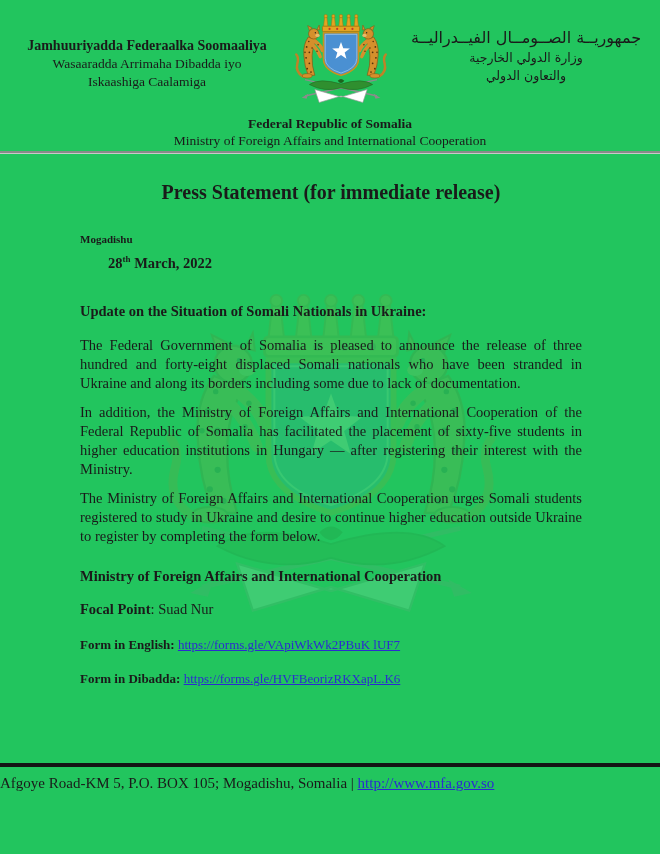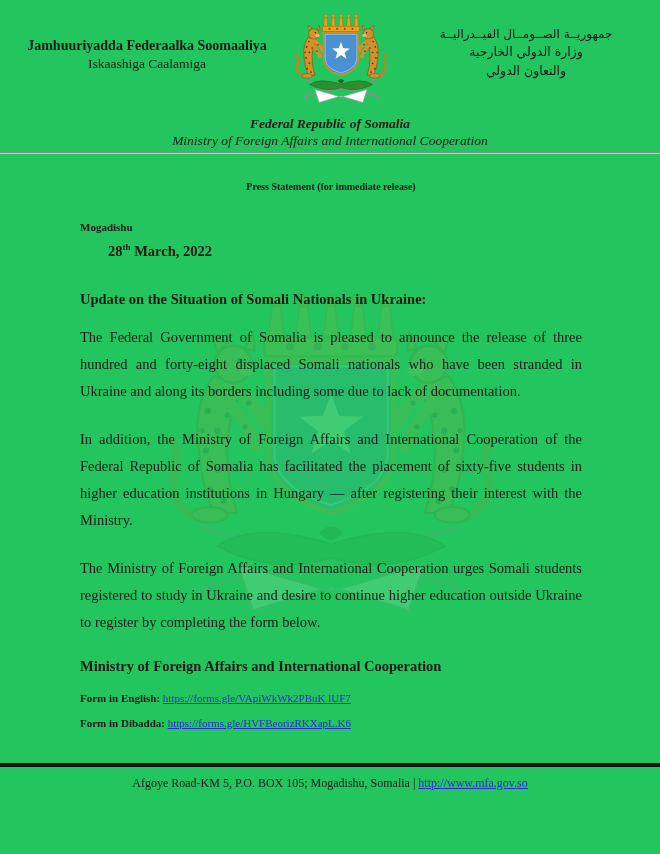--- a/index.html
+++ b/index.html
@@ -19,58 +19,58 @@
     text-align:center; font-size:13.5px; line-height:18px;
   }
   .lh-left .l1 { font-weight:bold; font-size:14px; }
   .lh-emblem { position:absolute; left:281px; top:10px; width:120px; height:100px; }
   .lh-right {
     position:absolute; right:8px; top:26px; width:252px;
     direction:rtl; text-align:center;
     font-family:"DejaVu Sans", sans-serif;
     line-height:1.45;
   }
-  .lh-right .ar1 { font-size:12px; letter-spacing:0; }
+  .lh-right .ar1 { font-size:16px; letter-spacing:0; }
   .lh-right .ar2 { font-size:12.5px; }
   .lh-center {
     position:absolute; left:0; right:0; top:115px; text-align:center;
-    font-size:13.5px; line-height:17px;font-style:italic;
+    font-size:13.5px; line-height:17px;
   }
   .lh-center .l1 { font-weight:bold; }
   .rule-gray {
     position:absolute; left:0; right:0; top:151px; height:3px;
     background:#8a8a8a; border-bottom:1px solid #c9c9c9;
   }
   
   .body {
     position:relative; z-index:2;
     padding:0 78px 0 80px;
   }
-  .stmt-title { margin-top:25px; text-align:center; font-weight:bold; font-size:10px; }
+  .stmt-title { margin-top:25px; text-align:center; font-weight:bold; font-size:20px; }
   .place { margin-top:26px; font-weight:bold; font-size:11px; line-height:19.5px; }
   .dateline { font-weight:bold; font-size:14.5px; line-height:19.5px;margin-left:28px; }
   .dateline sup { font-size:9px; }
   .heading { margin-top:29px; font-weight:bold; font-size:14.5px; line-height:19.5px; }
   .para {
-    margin-top:15px; font-size:14.5px; line-height:27px;
+    margin-top:15px; font-size:14.5px; line-height:19px;
     text-align:justify;
   }
-  .para + .para { margin-top:21px; }
+  .para + .para { margin-top:10px; }
   .subheading { margin-top:21px; font-weight:bold; font-size:14.5px; line-height:19.5px; }
   .contact { margin-top:13px; font-size:14.5px; line-height:19.5px; }
   .contact-line .lbl { font-weight:bold; }
-  .form-line { font-size:11px; line-height:16px; margin-top:9px; }
+  .form-line { font-size:13px; line-height:16px; margin-top:18px; }
   .form-line .lbl { font-weight:bold; }
   .link-blue { color:#2b2bd0; text-decoration:underline; cursor:pointer; }
   .link-dark { color:#1a1a1a; text-decoration:underline; cursor:pointer; }
   
   .rule-black { position:absolute; left:0; right:0; top:763px; height:4px; background:#141414; z-index:2; }
   .footer {
     position:absolute; left:0; right:0; top:774px; z-index:2;
-    text-align:center; font-size:12px; line-height:19px;
+    font-size:15px; line-height:19px;
   }
   
   .watermark {
     position:absolute; left:116px; top:290px; width:430px; z-index:1;
     opacity:0.13; pointer-events:none;
   }
 </style>
 </head>
 <body>
 
@@ -142,20 +142,21 @@
 
 <div class="page">
 
   <svg class="watermark" viewBox="0 0 220 172">
     <use href="#coa"></use>
   </svg>
 
   <header class="letterhead">
     <div class="lh-left">
       <div class="l1">Jamhuuriyadda Federaalka Soomaaliya</div>
+      <div>Wasaaradda Arrimaha Dibadda iyo</div>
       <div>Iskaashiga Caalamiga</div>
     </div>
 
     <svg class="lh-emblem" viewBox="0 0 220 172">
       <use href="#coa"></use>
     </svg>
 
     <div class="lh-right">
       <div class="ar1">جمهوريــة الصــومــال الفيــدراليــة</div>
       <div class="ar2">وزارة الدولي الخارجية</div>
@@ -178,20 +179,21 @@
 
     <div class="heading">Update on the Situation of Somali Nationals in Ukraine:</div>
 
     <p class="para">The Federal Government of Somalia is pleased to announce the release of three hundred and forty-eight displaced Somali nationals who have been stranded in Ukraine and along its borders including some due to lack of documentation.</p>
     <p class="para">In addition, the Ministry of Foreign Affairs and International Cooperation of the Federal Republic of Somalia has facilitated the placement of sixty-five students in higher education institutions in Hungary — after registering their interest with the Ministry.</p>
     <p class="para">The Ministry of Foreign Affairs and International Cooperation urges Somali students registered to study in Ukraine and desire to continue higher education outside Ukraine to register by completing the form below.</p>
 
     <div class="subheading">Ministry of Foreign Affairs and International Cooperation</div>
 
     <div class="contact">
+      <div class="contact-line"><span class="lbl">Focal Point</span><span>: Suad Nur</span></div>
     </div>
 
     <div class="form-line"><span class="lbl">Form in English:</span> <a class="link-blue">https://forms.gle/VApiWkWk2PBuK lUF7</a></div>
     <div class="form-line"><span class="lbl">Form in Dibadda:</span> <a class="link-blue">https://forms.gle/HVFBeorizRKXapL.K6</a></div>
   </main>
 
   <div class="rule-black"></div>
 
   <footer class="footer">
     <div><span>Afgoye Road-KM 5, P.O. BOX 105; Mogadishu, Somalia |</span> <a class="link-blue">http://www.mfa.gov.so</a></div>

